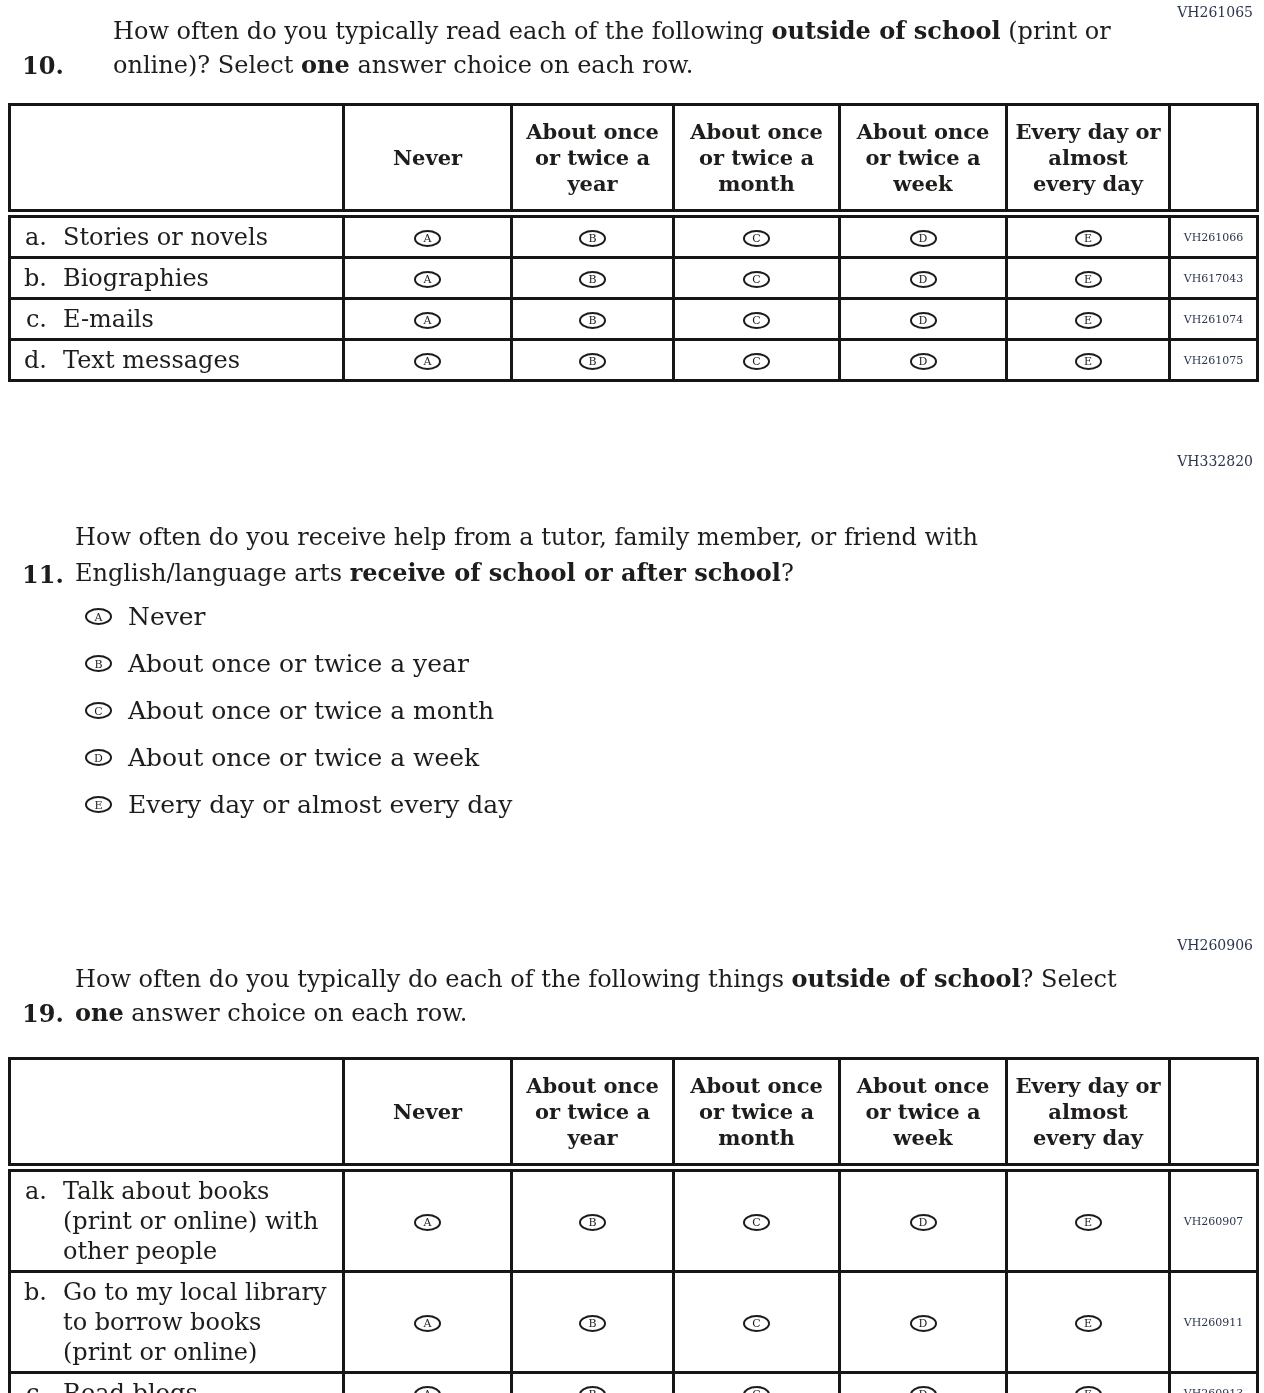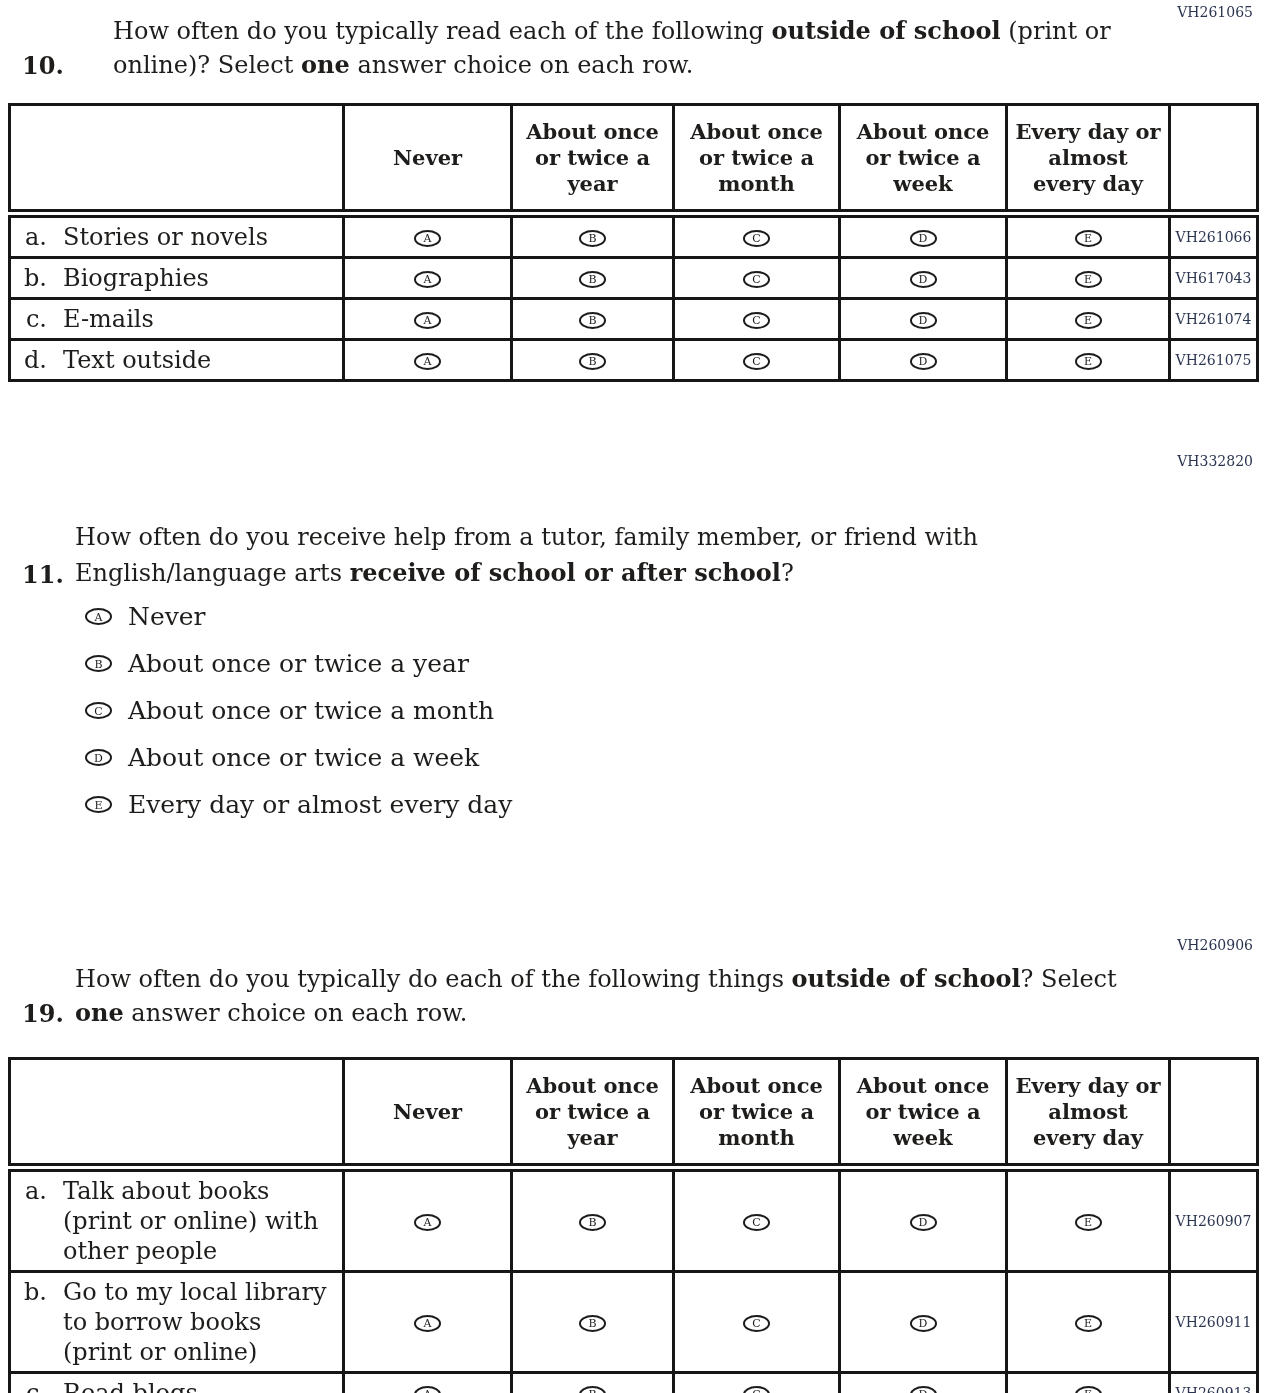--- a/index.html
+++ b/index.html
@@ -26,21 +26,21 @@
     border-bottom:9px double #161616;
     font-size:21px;font-weight:bold;text-align:center;vertical-align:middle;
     padding:4px 6px;line-height:26px;height:95px;
   }
   td.lab{vertical-align:middle;padding:4px 6px 4px 0;}
   .labwrap{display:flex;}
   .rowletter{width:36px;flex:none;text-align:right;padding-right:0;font-size:24px;line-height:30px;}
   .rowlbl{flex:1;font-size:24px;line-height:30px;padding-left:16px;max-width:272px;}
   td.opt{text-align:center;vertical-align:middle;}
   td.codecell{
-    font-size:14px;color:#2b3550;text-align:center;vertical-align:middle;
+    font-size:11px;color:#2b3550;text-align:center;vertical-align:middle;
     padding:0 2px;
   }
   .bub{
     display:inline-flex;align-items:center;justify-content:center;
     width:27px;height:17px;border:2px solid #1c1c1c;border-radius:50%;
     font-size:11px;line-height:1;color:#1c1c1c;background:#fff;box-sizing:border-box;
     padding-top:1px;
   }
   #table10 tbody tr{height:38px;}
   #table12 tbody tr.tall1{height:100px;}
@@ -123,21 +123,21 @@
       <td class="opt"><span class="bub">B</span></td>
       <td class="opt"><span class="bub">C</span></td>
       <td class="opt"><span class="bub">D</span></td>
       <td class="opt"><span class="bub">E</span></td>
       <td class="codecell">VH261074</td>
     </tr>
     <tr>
       <td class="lab">
           <div class="labwrap">
             <span class="rowletter">d.</span>
-            <span class="rowlbl">Text outside</span>
+            <span class="rowlbl">Text messages</span>
           </div>
         </td>
       <td class="opt"><span class="bub">A</span></td>
       <td class="opt"><span class="bub">B</span></td>
       <td class="opt"><span class="bub">C</span></td>
       <td class="opt"><span class="bub">D</span></td>
       <td class="opt"><span class="bub">E</span></td>
       <td class="codecell">VH261075</td>
     </tr>
   </tbody>

